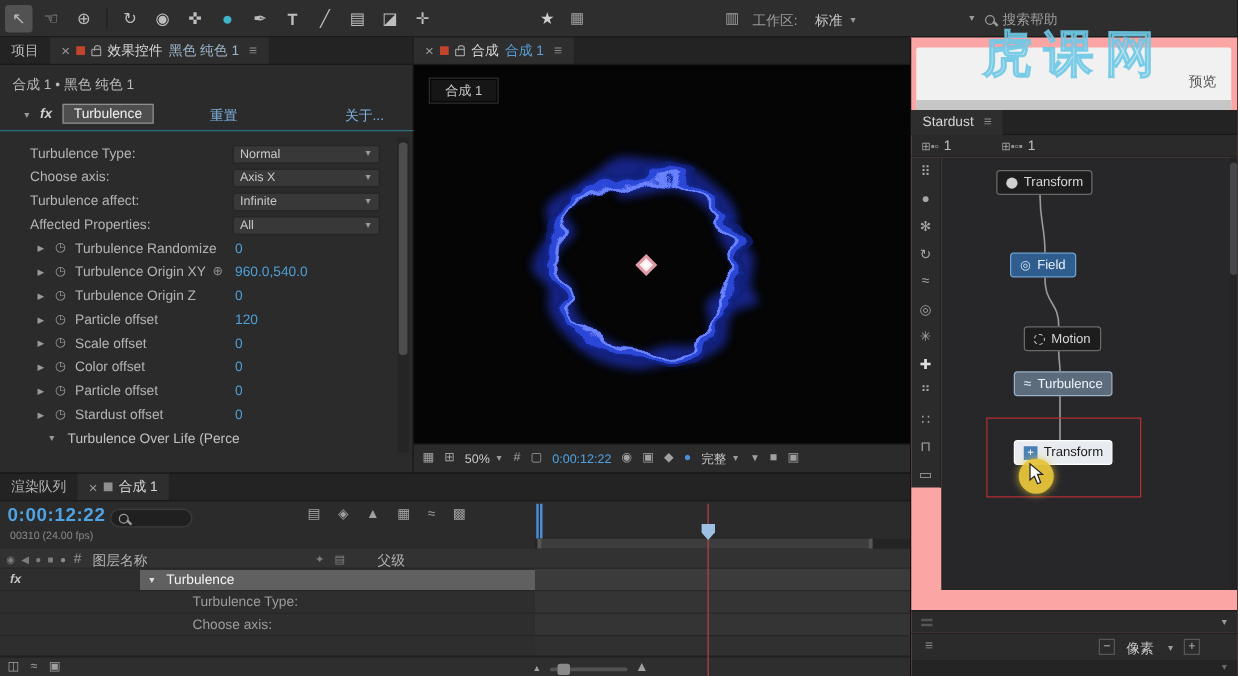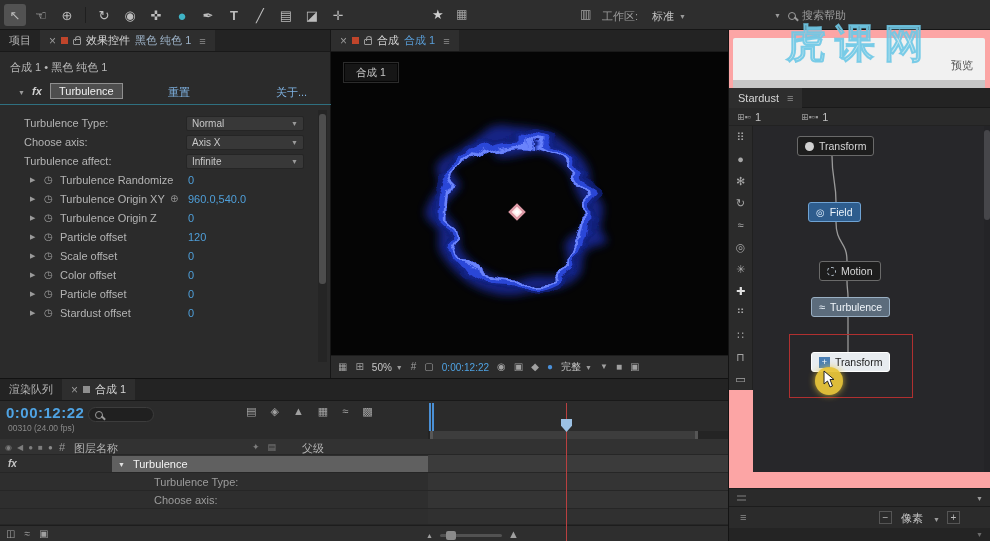--- a/index.html
+++ b/index.html
@@ -134,20 +134,27 @@
           <span class="caret">▼</span>
         </span>
       </div>
       <div class="erow">
         <span class="elabel">Turbulence affect:</span>
         <span class="dd">
           <span>Infinite</span>
           <span class="caret">▼</span>
         </span>
       </div>
+      <div class="erow">
+        <span class="elabel">Affected Properties:</span>
+        <span class="dd">
+          <span>All</span>
+          <span class="caret">▼</span>
+        </span>
+      </div>
 
       <div class="erow">
         <span class="tw8">▶</span>
         <span class="sw">◷</span>
         <span class="elabel2">Turbulence Randomize</span>
         <span class="eval">0</span>
       </div>
       <div class="erow">
         <span class="tw8">▶</span>
         <span class="sw">◷</span>
@@ -183,20 +190,24 @@
         <span class="tw8">▶</span>
         <span class="sw">◷</span>
         <span class="elabel2">Particle offset</span>
         <span class="eval">0</span>
       </div>
       <div class="erow">
         <span class="tw8">▶</span>
         <span class="sw">◷</span>
         <span class="elabel2">Stardust offset</span>
         <span class="eval">0</span>
+      </div>
+      <div class="erow">
+        <span class="abs tw" style="left:38px;top:6px">▼</span>
+        <span class="abs" style="left:54px;top:3px;color:#c2c2c2">Turbulence Over Life (Perce</span>
       </div>
     </div>
     <div class="abs" style="left:318px;top:80px;width:9px;height:252px;background:#252525">
       <div class="abs" style="left:1px;top:4px;width:7px;height:170px;background:#4d4d4d;border-radius:3px"></div>
     </div>
   </div>
 
   <div id="viewer" class="abs">
     <div class="tabstrip" style="height:22px">
       <div class="tab on">

